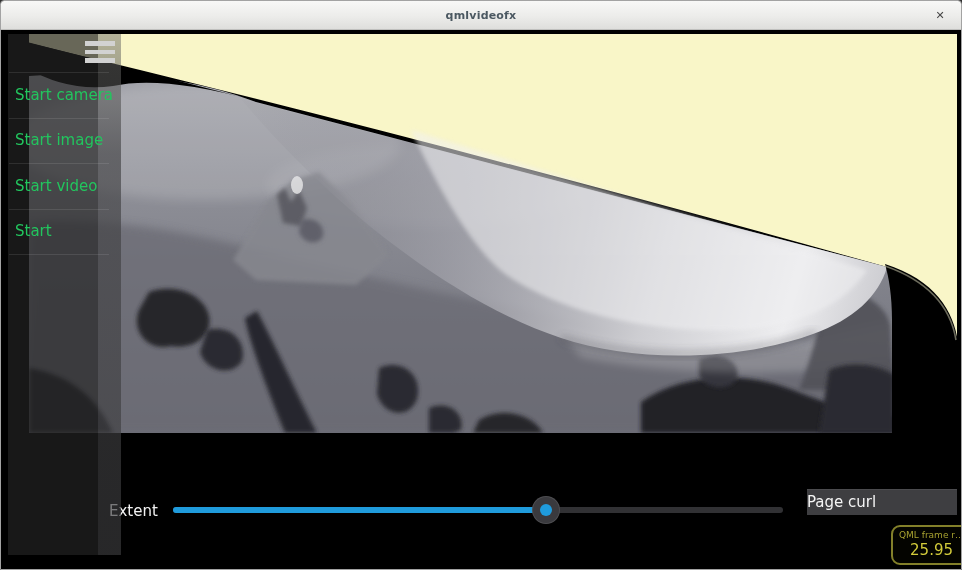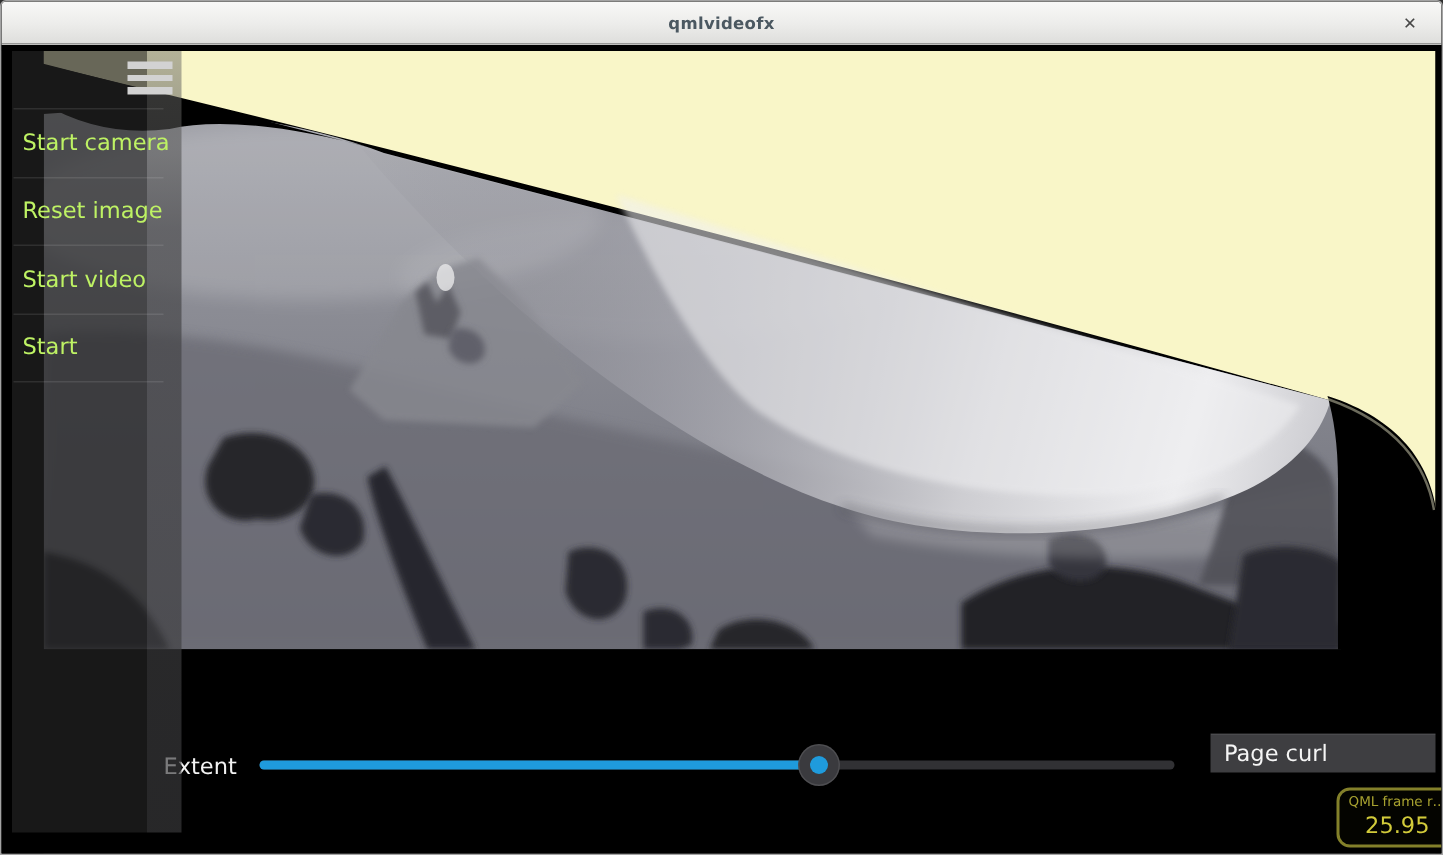--- a/index.html
+++ b/index.html
@@ -47,21 +47,21 @@
     background:#3a3a3e;border-radius:50%;
     box-shadow:inset 0 0 0 1px rgba(255,255,255,0.10);
   }
   .slider-handle .dot{
     position:absolute;left:50%;top:50%;width:12px;height:12px;margin:-6px 0 0 -6px;
     background:var(--accent,#1f9bdc);border-radius:50%;
   }
   .effect-button{
     position:absolute;left:806px;top:459px;width:150px;height:26px;z-index:10;
     background:#3e3e41;color:#f5f5f5;font-size:15px;line-height:26px;
-    padding-left:9px;box-shadow:inset 0 1px 0 rgba(255,255,255,0.07);
+    box-shadow:inset 0 1px 0 rgba(255,255,255,0.07);
   }
   .fps-box{
     position:absolute;left:890px;top:495px;width:84px;height:40px;z-index:10;
     border:2px solid #83802a;border-radius:9px;background:rgba(8,8,0,0.55);
     padding:3px 6px 0 6px;
   }
   .fps-label{font-size:9px;color:#a7a12f;white-space:nowrap;}
   .fps-value{font-size:15px;color:#d2cb3a;text-align:right;margin-top:1px;padding-right:14px;}
   
   .panel-overlay{
@@ -72,21 +72,21 @@
     position:absolute;left:97px;top:4px;width:23px;height:521px;z-index:20;
     background:linear-gradient(rgba(110,110,106,0.50),rgba(66,66,68,0.66) 120px,rgba(60,60,62,0.66));
   }
   
   .hamburger{
     position:absolute;left:84px;top:11px;width:30px;height:22px;z-index:30;cursor:default;
   }
   .hamburger .bar{height:4.5px;background:#d2d2d2;margin-bottom:4px;}
   .menu-sep{position:absolute;left:8px;width:100px;height:1px;background:rgba(255,255,255,0.10);z-index:30;}
   .menu-item{
-    position:absolute;left:14px;z-index:30;color:#bef264;font-size:15px;cursor:default;white-space:nowrap;
+    position:absolute;left:14px;z-index:30;color:#22c55e;font-size:15px;cursor:default;white-space:nowrap;
   }
 </style>
 </head>
 <body>
 
 <div class="window">
 
   <div class="titlebar">
     <div class="title">qmlvideofx</div>
     <div class="close-btn">
@@ -195,21 +195,21 @@
 
     <div class="hamburger">
       <div class="bar"></div>
       <div class="bar"></div>
       <div class="bar"></div>
     </div>
 
     <div class="menu-sep" style="top:42px"></div>
     <div class="menu-item" style="top:56px">Start camera</div>
     <div class="menu-sep" style="top:88px"></div>
-    <div class="menu-item" style="top:101px">Reset image</div>
+    <div class="menu-item" style="top:101px">Start image</div>
     <div class="menu-sep" style="top:133px"></div>
     <div class="menu-item" style="top:147px">Start video</div>
     <div class="menu-sep" style="top:179px"></div>
     <div class="menu-item" style="top:192px">Start</div>
     <div class="menu-sep" style="top:224px"></div>
 
   </div>
 </div>
 
 </body></html>

